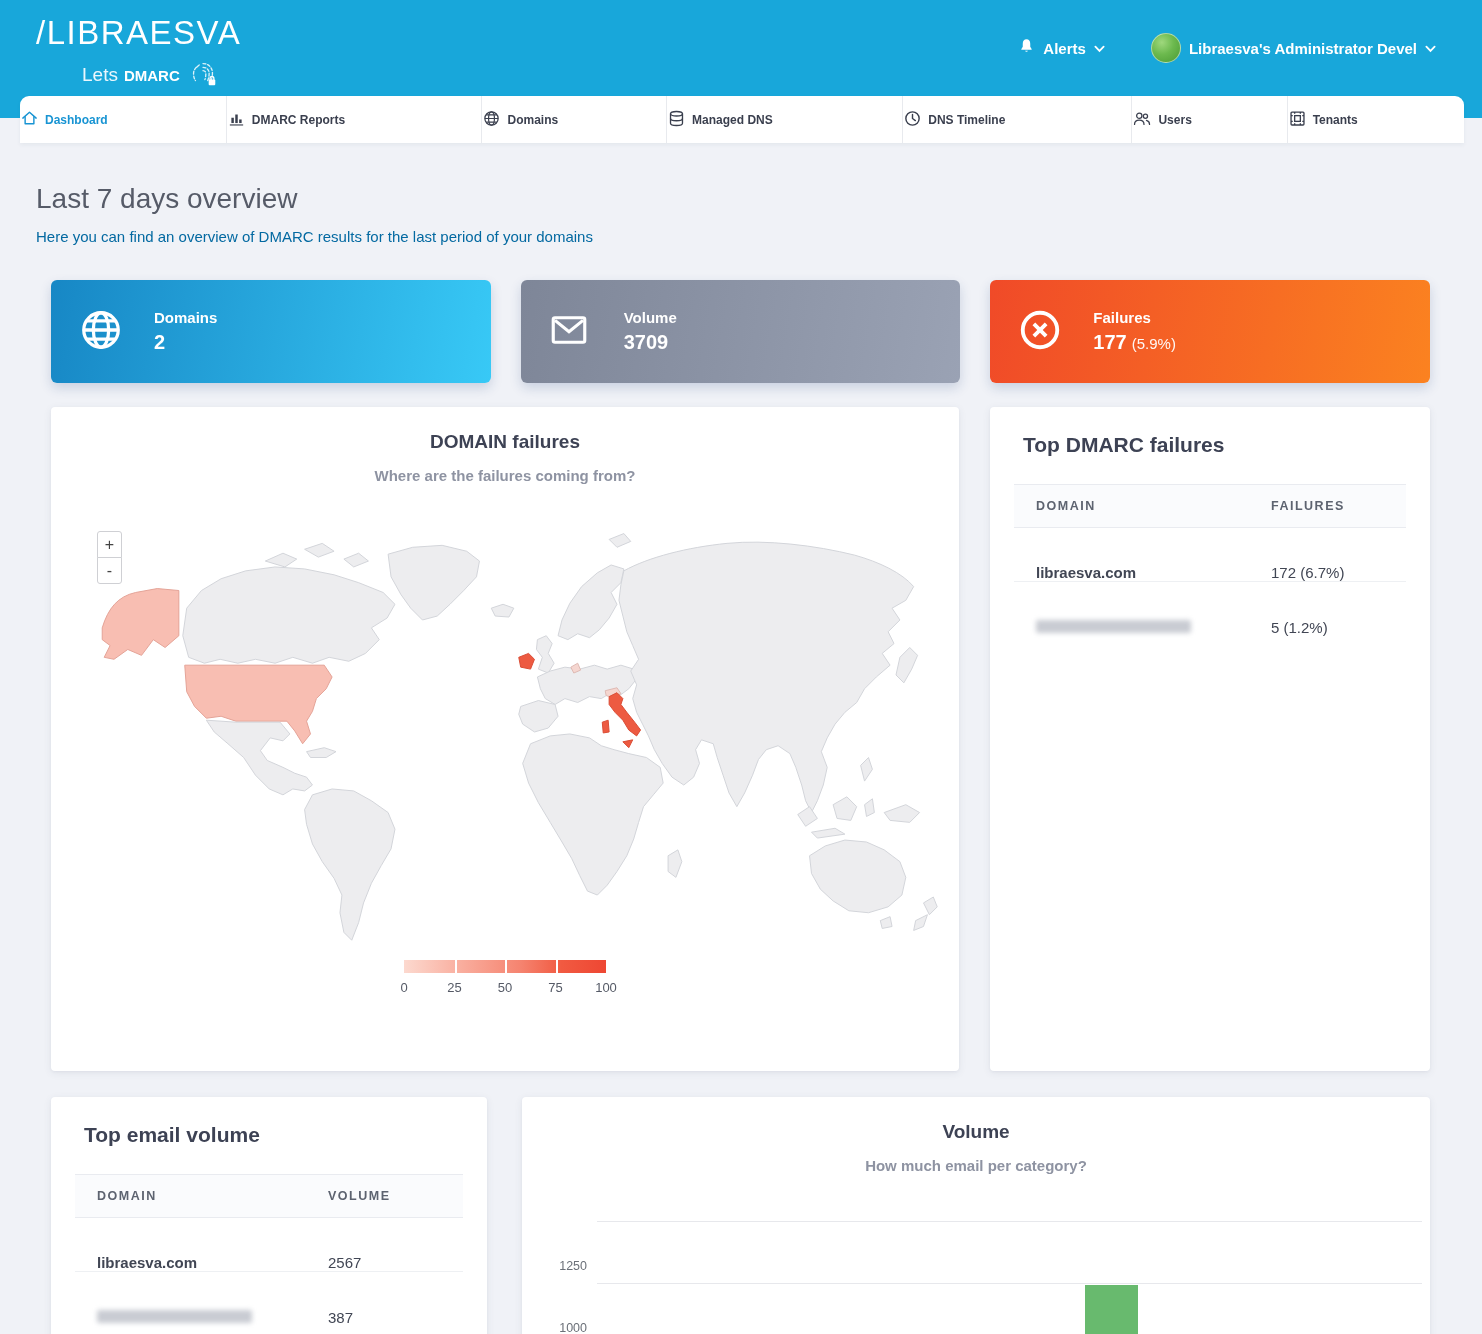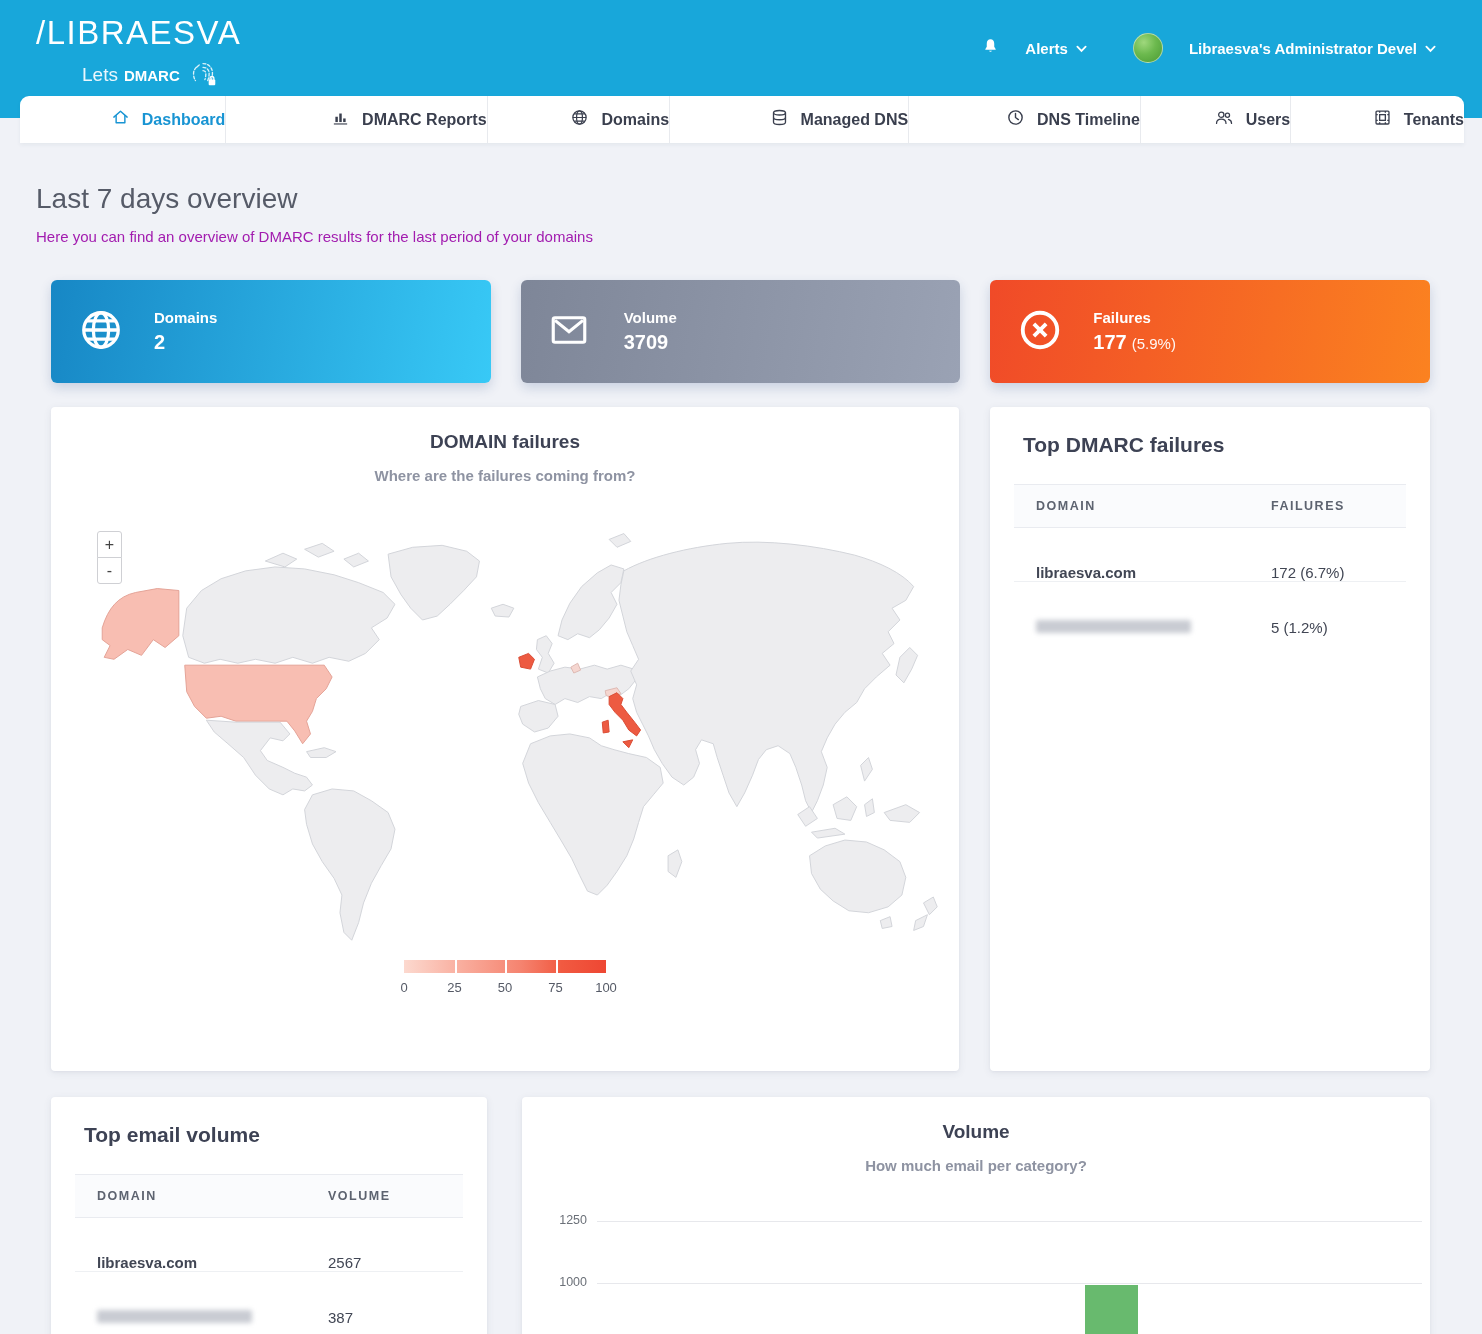--- a/index.html
+++ b/index.html
@@ -10,37 +10,37 @@
   }
   
   .topbar { position:absolute; top:0; left:0; width:1482px; height:118px; background:#18a7da; }
   .brand { position:absolute; left:36px; top:14px; color:#fff; }
   .logo-primary { font-size:33px; font-weight:300; letter-spacing:1.5px; }
   .logo-row2 { margin:4px 0 0 46px; display:flex; align-items:center; gap:6px; }
   .logo-lets { font-size:19px; font-weight:300; color:#eaf7fd; }
   .logo-dmarc { font-size:15px; font-weight:700; color:#fff; }
   .topbar-right { position:absolute; right:46px; top:0; height:96px; display:flex; align-items:center; gap:46px; color:#fff; }
   .alerts, .usermenu { display:flex; align-items:center; gap:8px; cursor:pointer; }
-  .alerts-label, .user-name { font-size:15px; font-weight:700; color:#fff;margin-left:18px; }
+  .alerts-label, .user-name { font-size:15px; font-weight:700; color:#fff; }
   .avatar { width:30px; height:30px; border-radius:50%; background:radial-gradient(circle at 35% 30%, #9fd87d 0%, #6cb94e 45%, #4a9a33 100%); border:1px solid rgba(255,255,255,.5); }
   .chev { display:inline-block; }
   
   .navbar {
     position:absolute; top:96px; left:20px; width:1444px; height:47px;
     background:#fff; border-radius:9px 9px 0 0; display:flex; box-shadow:0 2px 4px rgba(40,60,90,.06);
   }
-  .tab { display:flex; align-items:center; justify-content:flex-end; gap:12px; color:#3a3f4e; font-size:16px; font-weight:600; cursor:pointer; }
+  .tab { display:flex; align-items:center; justify-content:flex-start; gap:6px; color:#3a3f4e; font-size:12px; font-weight:600; cursor:pointer; }
   .tab + .tab { border-left:1px solid #e8eaee; }
   .tab.active { color:#1894d3; }
   .tab svg { flex:none; }
   
   .content { position:absolute; top:143px; left:0; width:1482px; height:1191px;padding-left:48px; }
   .page-head { position:absolute; top:40px; left:36px; }
   .page-title { font-size:28px; font-weight:400; color:#565b68; }
-  .page-subtitle { margin-top:13px; font-size:15px; color:#a21caf; }
+  .page-subtitle { margin-top:13px; font-size:15px; color:#0369a1; }
   
   .stats-row { position:absolute; top:137px; left:51px; width:1379px; height:103px; display:flex; gap:30px; }
   .stat-card { flex:1; border-radius:6px; display:flex; align-items:center; color:#fff; box-shadow:0 5px 12px rgba(30,60,120,.18); }
   .stat-card.c-domains { background:linear-gradient(100deg,#1787c5 0%,#38c9f6 100%); }
   .stat-card.c-volume  { background:linear-gradient(100deg,#7e8698 0%,#9aa2b4 100%); }
   .stat-card.c-failures{ background:linear-gradient(100deg,#f04a28 0%,#fb8220 100%); }
   .stat-icon { width:46px; margin:0 30px 0 27px; flex:none; }
   .stat-label { font-size:15px; font-weight:700; }
   .stat-value { margin-top:5px; font-size:20px; font-weight:700; }
   .stat-suffix { font-size:15px; font-weight:400; margin-left:5px; opacity:.95; }
@@ -75,21 +75,21 @@
   .tbl { position:absolute; top:77px; left:24px; right:24px; }
   .tbl-head { display:flex; height:44px; align-items:center; background:#fafbfd; border-top:1px solid #e9ebf0; border-bottom:1px solid #e9ebf0; font-size:12.5px; font-weight:700; letter-spacing:1.5px; color:#5d6370; }
   .tbl-row { display:flex; height:54px; align-items:flex-end; font-size:15px; color:#414654; }
   .tbl-row.sep { border-bottom:1px solid #eef0f3; }
   .col1 { flex:1; padding-left:22px; }
   .col2 { width:135px; flex:none; }
   .domain-cell { font-weight:700; }
   .redact { display:inline-block; width:155px; height:13px; border-radius:2px; background:#c9ccd3; filter:blur(2.5px); }
   
   .gridline { position:absolute; left:75px; right:8px; height:1px; background:#e7e8ec; }
-  .ytick { position:absolute; left:0; width:65px; text-align:right; font-size:12.5px; color:#6b7078; }
+  .ytick { position:absolute; left:0; width:65px; text-align:right; font-size:12.5px; color:#6b7078;margin-top:46px; }
   .vbar { position:absolute; width:53px; background:#68ba6e; bottom:0; }
 </style>
 </head>
 <body>
 
 <div class="topbar">
   <div class="brand">
     <div class="logo-primary">/LIBRAESVA</div>
     <div class="logo-row2">
       <span class="logo-lets">Lets</span>

